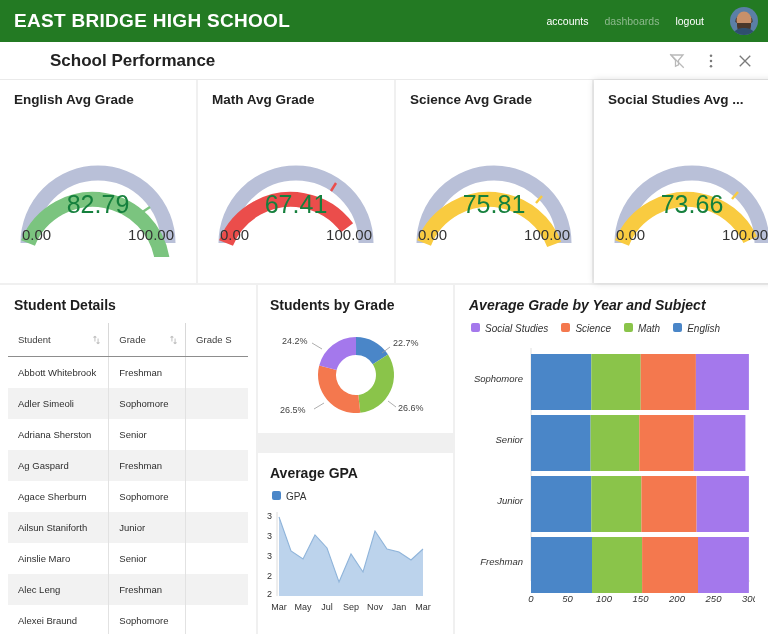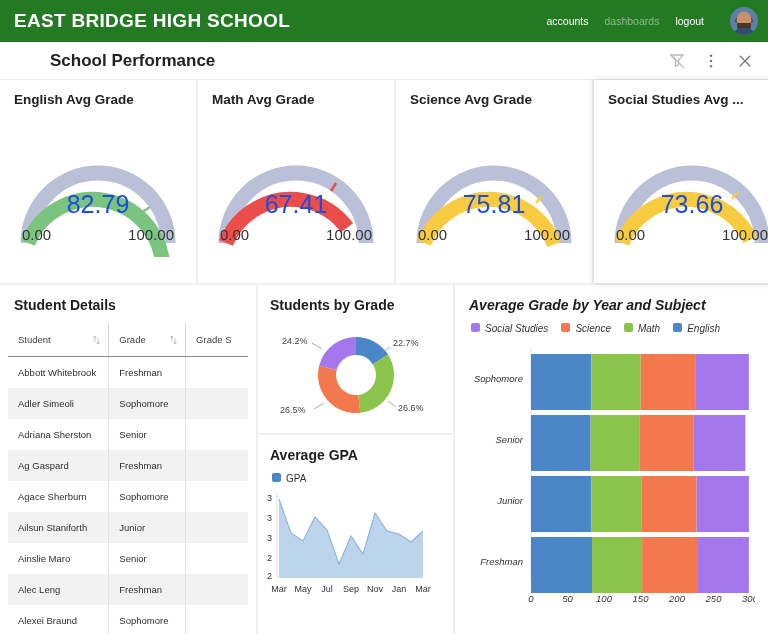--- a/index.html
+++ b/index.html
@@ -94,33 +94,33 @@
     width: 13px; height: 13px; color: #6b6b6b;
   }
 
   .gauge-wrap {
     position: relative; width: 100%; height: 150px;
     display: flex; align-items: flex-end; justify-content: center;
   }
   .gauge-svg { display: block; }
   .gauge-value {
     position: absolute; left: 0; right: 0; top: 83px;
-    text-align: center; font-size: 25px; color: #1d4ed8;
+    text-align: center; font-size: 25px; color: #15803d;
   }
   .gauge-min, .gauge-max {
     position: absolute; bottom: 14px; font-size: 15px; color: #333;
   }
   .gauge-min { left: 8px; }
   .gauge-max { right: 8px; }
 
   
   .lower-row { flex: 1 1 auto; display: flex; gap: 2px; min-height: 0; }
 
   .col-table { width: 256px; flex: 0 0 256px; background: #fff; padding: 10px 0 0 0; position: relative; }
-  .col-mid   { width: 195px; flex: 0 0 195px; display: flex; flex-direction: column; gap: 2px; }
+  .col-mid   { width: 195px; flex: 0 0 195px; display: flex; flex-direction: column; gap: 20px; }
   .col-bar   { flex: 1 1 auto; background: #fff; padding: 10px 12px 6px 12px; position: relative; min-width:0;font-style:italic; }
 
   .col-table h3, .mid-card h3, .col-bar h3 {
     font-size: 14px; font-weight: bold; color: #1d1d1d;
     padding: 2px 0 10px 14px;
   }
   .col-bar h3 { padding-left: 2px; }
   .mid-card h3 { padding-left: 12px; }
 
   table { border-collapse: collapse; width: 100%; table-layout: fixed; }

